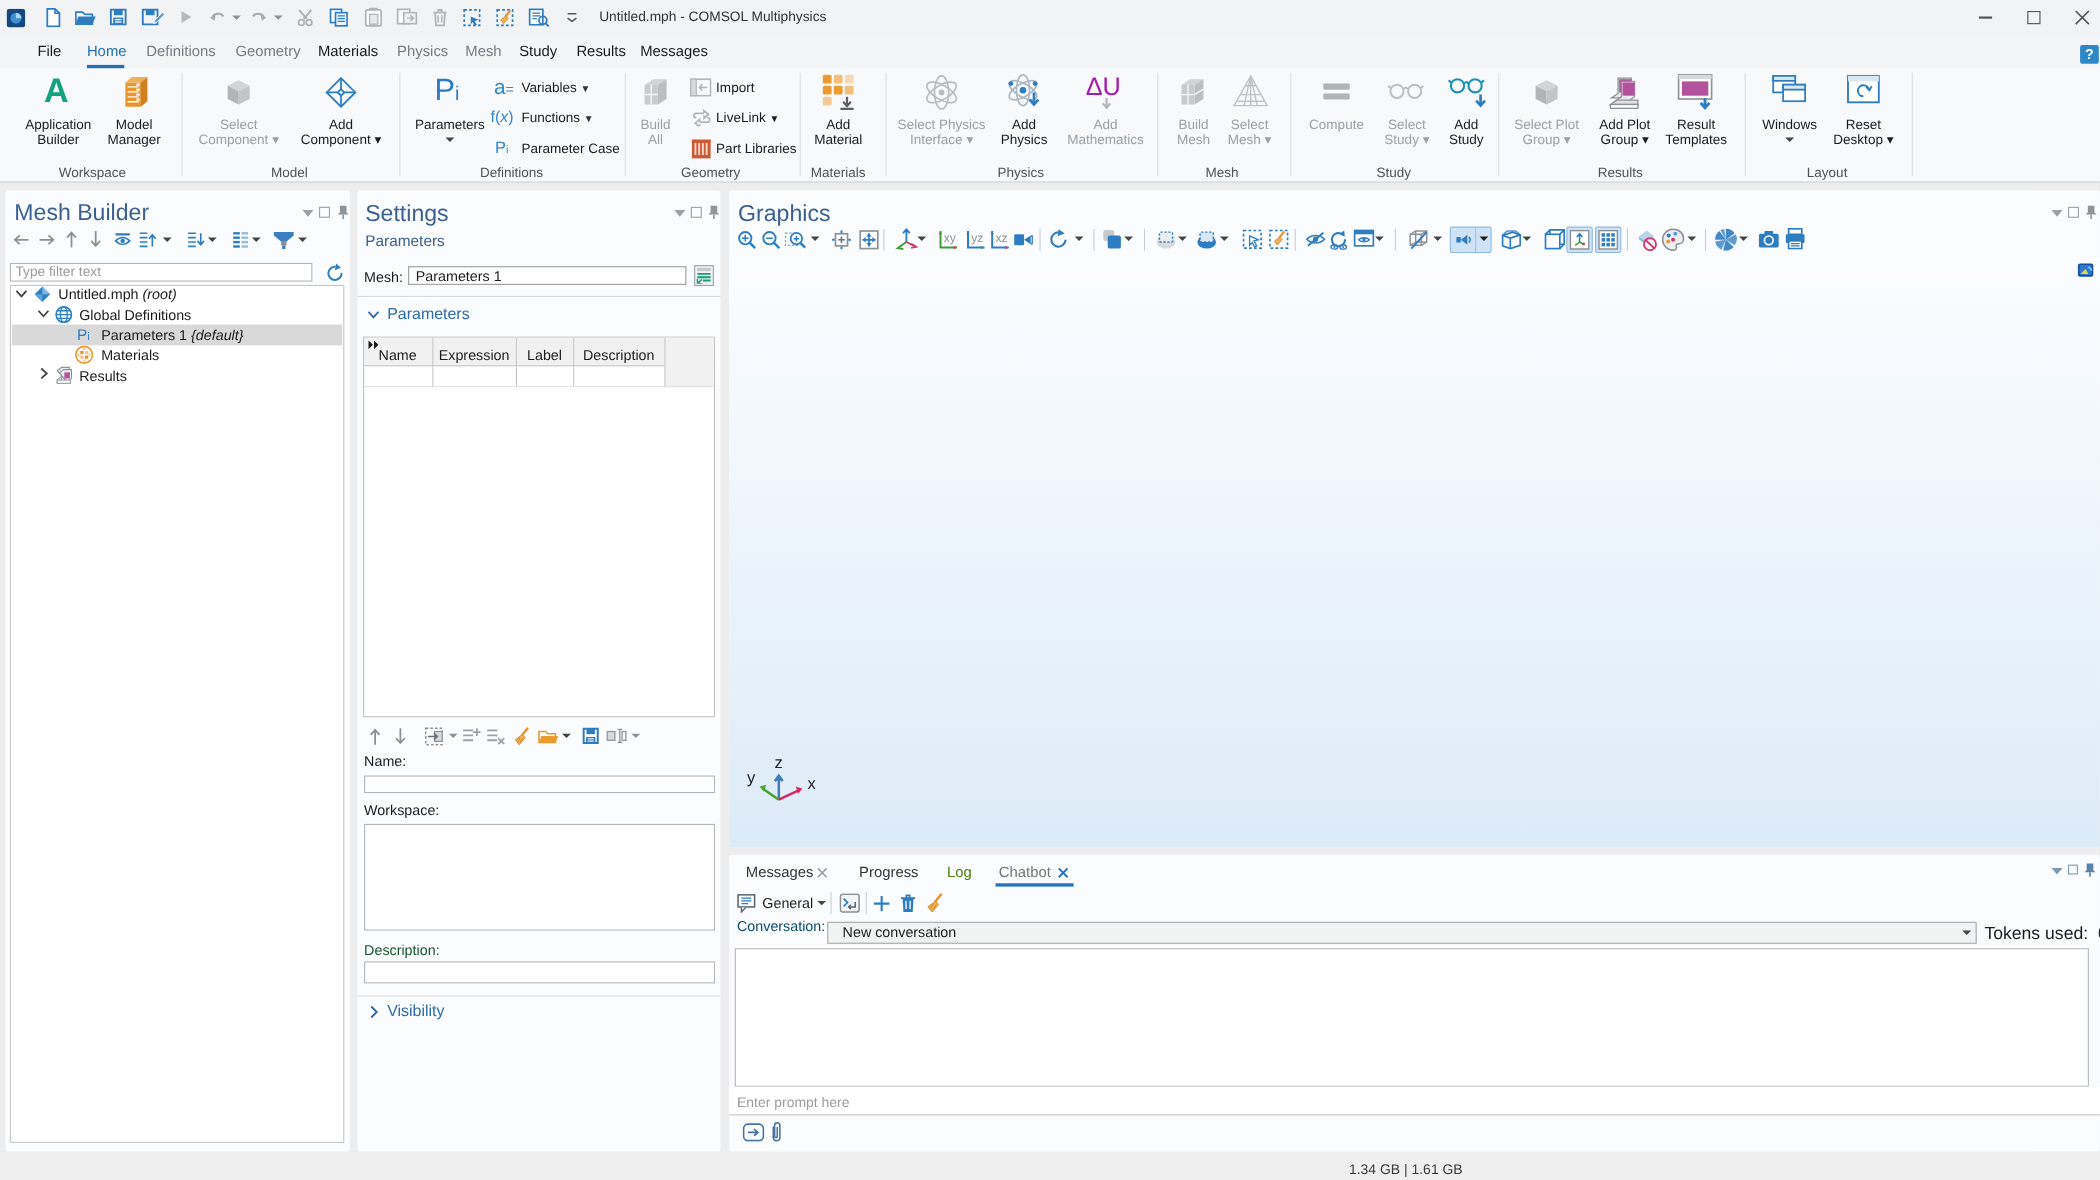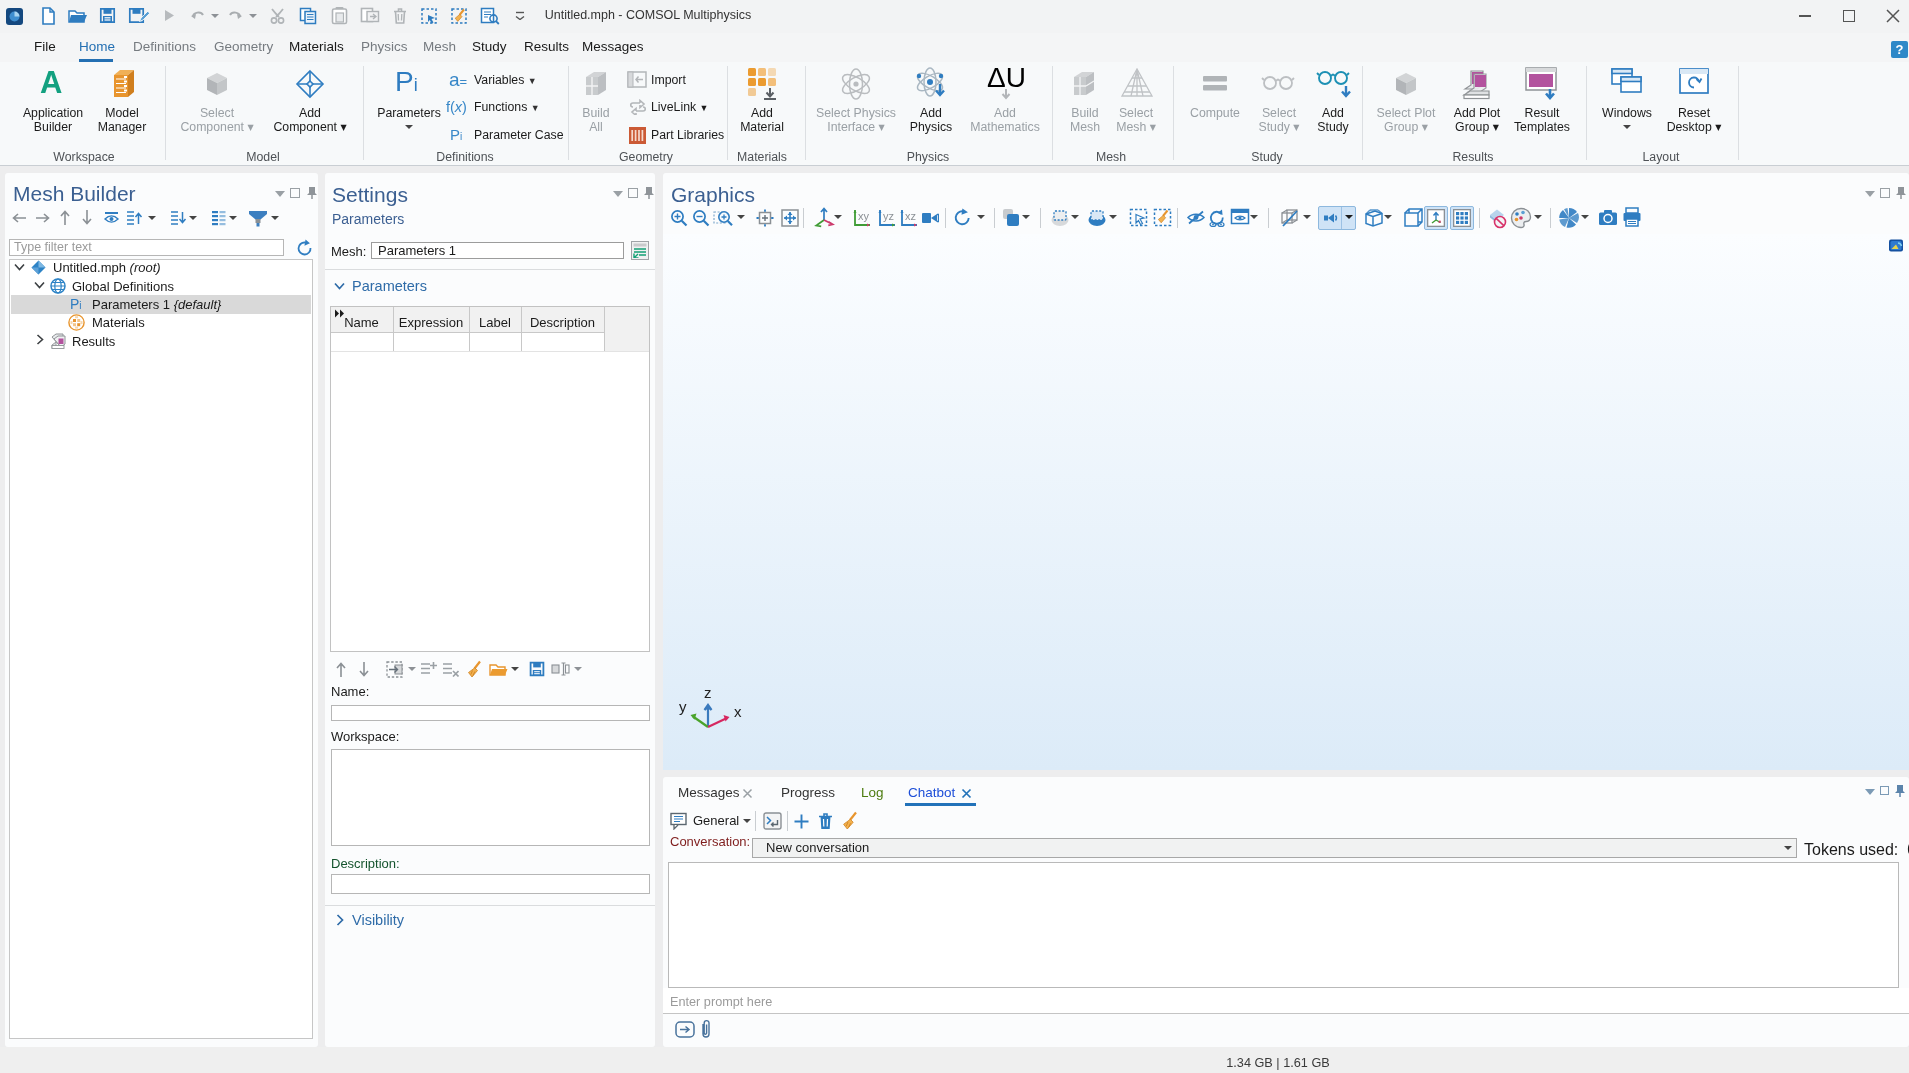--- a/index.html
+++ b/index.html
@@ -251,21 +251,21 @@
         <ellipse cx="17" cy="16" rx="14" ry="6" transform="rotate(-30 17 16)"></ellipse>
         <ellipse cx="17" cy="16" rx="14" ry="6" transform="rotate(30 17 16)"></ellipse>
         <ellipse cx="17" cy="16" rx="14" ry="6" transform="rotate(90 17 16)"></ellipse>
       </g>
       <circle cx="17" cy="16" r="3" fill="#2f7dc1"></circle>
       <circle cx="6" cy="10" r="2.2" fill="#2f7dc1"></circle>
       <circle cx="28" cy="10" r="2.2" fill="#2f7dc1"></circle>
       <path d="M27 18 L27 28 M23 24.5 L27 29 L31 24.5" stroke="#2f7dc1" stroke-width="2.4" fill="none"></path>
     </svg>
 <div class="lbl r" style="left:886px;top:106px;width:90px">Add<br>Physics</div>
-<div class="ic dis" style="left:987px;top:66px;font-size:28px;line-height:24px;color:#000000">ΔU</div>
+<div class="ic dis" style="left:987px;top:66px;font-size:23px;line-height:24px;color:#a21caf">ΔU</div>
 <svg class="ic" style="left:998px;top:88px" width="16" height="14">
       <path d="M8 1 L8 9 M4.5 6 L8 10 L11.5 6" stroke="#b3b6b9" stroke-width="2" fill="none"></path>
     </svg>
 <div class="lbl r dis" style="left:960px;top:106px;width:90px">Add<br>Mathematics</div>
 
 <svg class="ic" style="left:1069px;top:67px" width="30" height="32">
       <path d="M5 10 L13 5 L25 5 L17 10 Z" fill="#d2d4d6"></path>
       <path d="M17 10 L25 5 L25 23 L17 28 Z" fill="#bcbfc2"></path>
       <path d="M5 10 L17 10 L17 28 L5 28 Z" fill="#c8cbcd"></path>
       <path d="M5 19 L17 19 M11 10 L11 28 M17 19 L25 14" stroke="#f2f3f4" stroke-width="1.3"></path>
@@ -812,21 +812,21 @@
 </div>
 
 <div class="panel" id="bpanel" style="left:663px;top:777px;width:1246px;height:270px"></div>
 <div id="btabs">
 <div class="r" style="left:678px;top:785px;font-size:13.5px;color:#333">Messages</div>
 <svg class="ic" style="left:742px;top:788px" width="11" height="11">
       <path d="M1.5 1.5 L9.5 9.5 M9.5 1.5 L1.5 9.5" stroke="#9aa0a5" stroke-width="1.5"></path>
     </svg>
 <div class="r" style="left:781px;top:785px;font-size:13.5px;color:#333">Progress</div>
 <div class="r" style="left:861px;top:785px;font-size:13.5px;color:#4d7c0f">Log</div>
-<div class="r" style="left:908px;top:785px;font-size:13.5px;color:#1d4ed8">Chatbot</div>
+<div class="r" style="left:908px;top:785px;font-size:13.5px;color:#737373">Chatbot</div>
 <svg class="ic" style="left:961px;top:788px" width="11" height="11">
       <path d="M1.5 1.5 L9.5 9.5 M9.5 1.5 L1.5 9.5" stroke="#2272b9" stroke-width="1.7"></path>
     </svg>
 <div class="r" style="left:905px;top:803px;width:71px;height:3px;background:#2272b9"></div>
 <svg class="ic" style="left:1864px;top:788px" width="12" height="8">
       <path d="M1 1 L6 7 L11 1 Z" fill="#7b9ab5"></path>
     </svg>
 <div class="r" style="left:1880px;top:786px;width:9px;height:9px;border:1.5px solid #7b9ab5"></div>
 <svg class="ic" style="left:1894px;top:784px" width="12" height="14">
       <path d="M3 1 L9 1 L9 7 L11 9 L1 9 L3 7 Z" fill="#5b84ab"></path>
@@ -855,21 +855,21 @@
       <path d="M2 4.5 L15 4.5 M7 4 L7 2 L10 2 L10 4" fill="none" stroke="#2e7cc0" stroke-width="1.6"></path>
       <path d="M3.5 4.5 L4.3 17 L12.7 17 L13.5 4.5 Z" fill="#2e7cc0"></path>
       <path d="M6.5 7 L6.8 14.5 M10.5 7 L10.2 14.5" stroke="#fff" stroke-width="1.2"></path>
     </svg>
 <svg class="ic" style="left:841px;top:811px" width="17" height="19">
       <path d="M15 1.5 L9 9" stroke="#e8952e" stroke-width="2.2"></path>
       <path d="M9.3 8.3 L12.2 11.2 L6.3 18 L2.6 13.3 Z" fill="#f3b14e" stroke="#cf8322" stroke-width="0.8"></path>
       <path d="M7 11 L5.2 15.3 M9.5 12.2 L7.6 16.4" stroke="#cf8322" stroke-width="0.9"></path>
     </svg>
 </div>
-<div class="r" style="left:670px;top:834px;font-size:13px;color:#7f1d1d">Conversation:</div>
+<div class="r" style="left:670px;top:834px;font-size:13px;color:#0c4a6e">Conversation:</div>
 <div class="r" style="left:752px;top:838px;width:1045px;height:20px;background:#f1f2f2;border:1px solid #a8a8a8;font-size:13px;color:#1b1b1b;line-height:18px;padding-left:13px">New conversation</div>
 <div class="caret" style="left:1784px;top:846px"></div>
 <div class="r" style="left:1804px;top:841px;font-size:16px;color:#1b1b1b;white-space:nowrap">Tokens used:&nbsp;&nbsp;0 | 0</div>
 <div class="r" style="left:668px;top:862px;width:1231px;height:126px;background:#fff;border:1px solid #b9b9b9"></div>
 <div class="r" style="left:663px;top:988px;width:1246px;height:26px;background:#fff;border-bottom:1px solid #c4c4c4"></div>
 <div class="r" style="left:670px;top:995px;font-size:12.7px;color:#9b9b9b">Enter prompt here</div>
 <div id="chaticons">
 <svg class="ic" style="left:675px;top:1021px" width="20" height="17">
       <rect x="1" y="1" width="18" height="15" rx="4" fill="none" stroke="#48729c" stroke-width="1.5"></rect>
       <path d="M5 8.5 L13.5 8.5 M10.5 5.5 L14 8.5 L10.5 11.5" fill="none" stroke="#48729c" stroke-width="1.5"></path>

